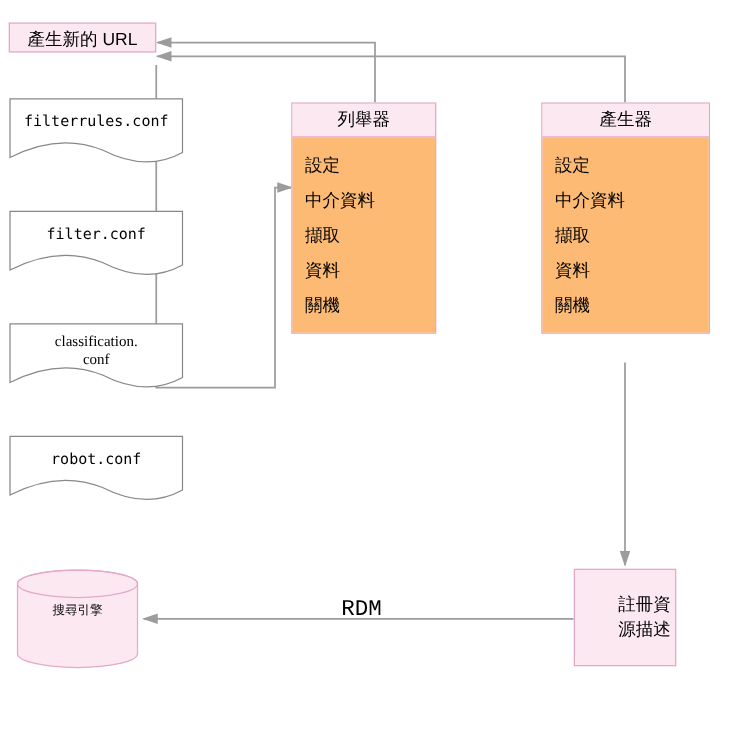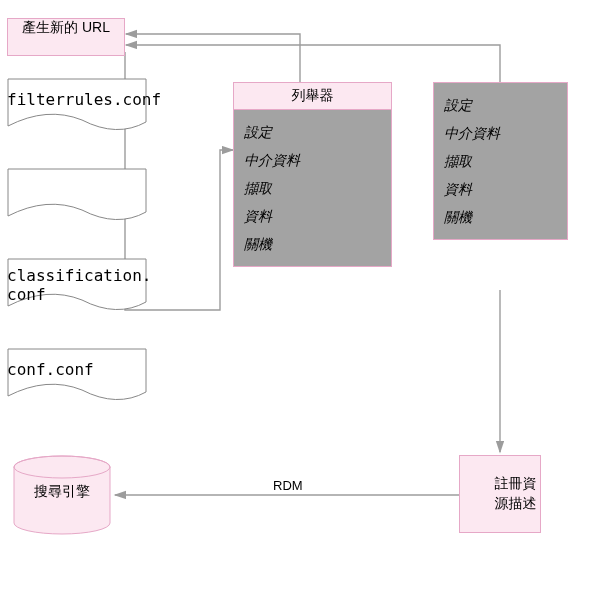--- a/index.html
+++ b/index.html
@@ -20,55 +20,54 @@
   }
   .box-header {
     border-bottom: 1px solid #e6a8c7;
     padding: 4px 6px;
     text-align: center;
     background: #fce8f1;
   }
   .box-body {
     padding: 8px 10px;
     line-height: 2;
-    background: #a3a3a3;
-    font-style: italic;
+    background: #fdba74;
   }
   .file-shape {
     position: absolute;
     width: 140px;
     height: 58px;
     box-sizing: border-box;
   }
   .file-shape .label {
     position: absolute;
     width: 100%;
-    text-align: left;
+    text-align: center;
     top: 12px;
     font-family: Menlo, Consolas, monospace;
-    font-size: 16px;
+    font-size: 12px;
     line-height: 1.2;
   }
   .cylinder {
     position: absolute;
     width: 100px;
     height: 70px;
   }
   .cylinder .label {
     position: absolute;
     width: 100%;
     text-align: center;
     top: 24px;
-    font-size: 14px;
+    font-size: 10px;
     line-height: 1.25;
   }
   .plain-label {
     position: absolute;
-    font-size: 13px;
-    font-family: Liberation Sans, sans-serif;
+    font-size: 18px;
+    font-family: Liberation Mono, monospace;
   }
   svg.connectors {
     position: absolute;
     left: 0; top: 0;
     width: 591px; height: 590px;
     pointer-events: none;
   }
 </style>
 </head>
 <body>
@@ -86,68 +85,70 @@
     <path d="M500,82 L500,45 L126,45" marker-end="url(#arrow)"></path>
 
     <path d="M125,52 L125,310 L220,310 L220,150 L233,150" marker-end="url(#arrow)"></path>
 
     <path d="M500,290 L500,452" marker-end="url(#arrow)"></path>
 
     <path d="M459,495 L115,495" marker-end="url(#arrow)"></path>
   </g>
 </svg>
 
-<div class="box" style="left:7px; top:18px; width:118px; height:38px; display:flex; align-items:flex-start; justify-content:center;">
+<div class="box" style="left:7px; top:18px; width:118px; height:24px; display:flex; align-items:flex-end; justify-content:center;">
   <span>產生新的 URL</span>
 </div>
 
-<div class="box" style="left:233px; top:82px; width:159px;">
+<div class="box" style="left:233px; top:82px; width:116px;">
   <div class="box-header">列舉器</div>
   <div class="box-body">
     <div>設定</div>
     <div>中介資料</div>
     <div>擷取</div>
     <div>資料</div>
     <div>關機</div>
   </div>
 </div>
 
 <div class="box" style="left:433px; top:82px; width:135px;">
+  <div class="box-header">產生器</div>
   <div class="box-body">
     <div>設定</div>
     <div>中介資料</div>
     <div>擷取</div>
     <div>資料</div>
     <div>關機</div>
   </div>
 </div>
 
 <div class="file-shape" style="left:7px; top:78px;">
   <svg width="140" height="58">
       <path d="M1,1 L139,1 L139,44 Q110,60 75,42 Q40,28 1,48 Z" fill="#ffffff" stroke="#888"></path>
     </svg>
   <div class="label">filterrules.conf</div>
 </div>
 <div class="file-shape" style="left:7px; top:168px;">
   <svg width="140" height="58">
       <path d="M1,1 L139,1 L139,44 Q110,60 75,42 Q40,28 1,48 Z" fill="#ffffff" stroke="#888"></path>
     </svg>
+  <div class="label">filter.conf</div>
 </div>
 <div class="file-shape" style="left:7px; top:258px;">
   <svg width="140" height="58">
       <path d="M1,1 L139,1 L139,44 Q110,60 75,42 Q40,28 1,48 Z" fill="#ffffff" stroke="#888"></path>
     </svg>
-  <div class="label" style="top:8px; white-space:pre-line;">classification.
+  <div class="label" style="top:8px; white-space:pre-line;font-family:Liberation Serif, serif;">classification.
 conf</div>
 </div>
 <div class="file-shape" style="left:7px; top:348px;">
   <svg width="140" height="58">
       <path d="M1,1 L139,1 L139,44 Q110,60 75,42 Q40,28 1,48 Z" fill="#ffffff" stroke="#888"></path>
     </svg>
-  <div class="label">conf.conf</div>
+  <div class="label">robot.conf</div>
 </div>
 
 <div class="box" style="left:459px; top:455px; width:82px; height:78px; display:flex; flex-direction:column; align-items:center; justify-content:center; line-height:1.4;padding-left:31px;">
   <span>註冊資</span>
   <span>源描述</span>
 </div>
 
 <div class="plain-label" style="left:273px; top:478px;">RDM</div>
 
 <div class="cylinder" style="left:12px; top:455px;">

